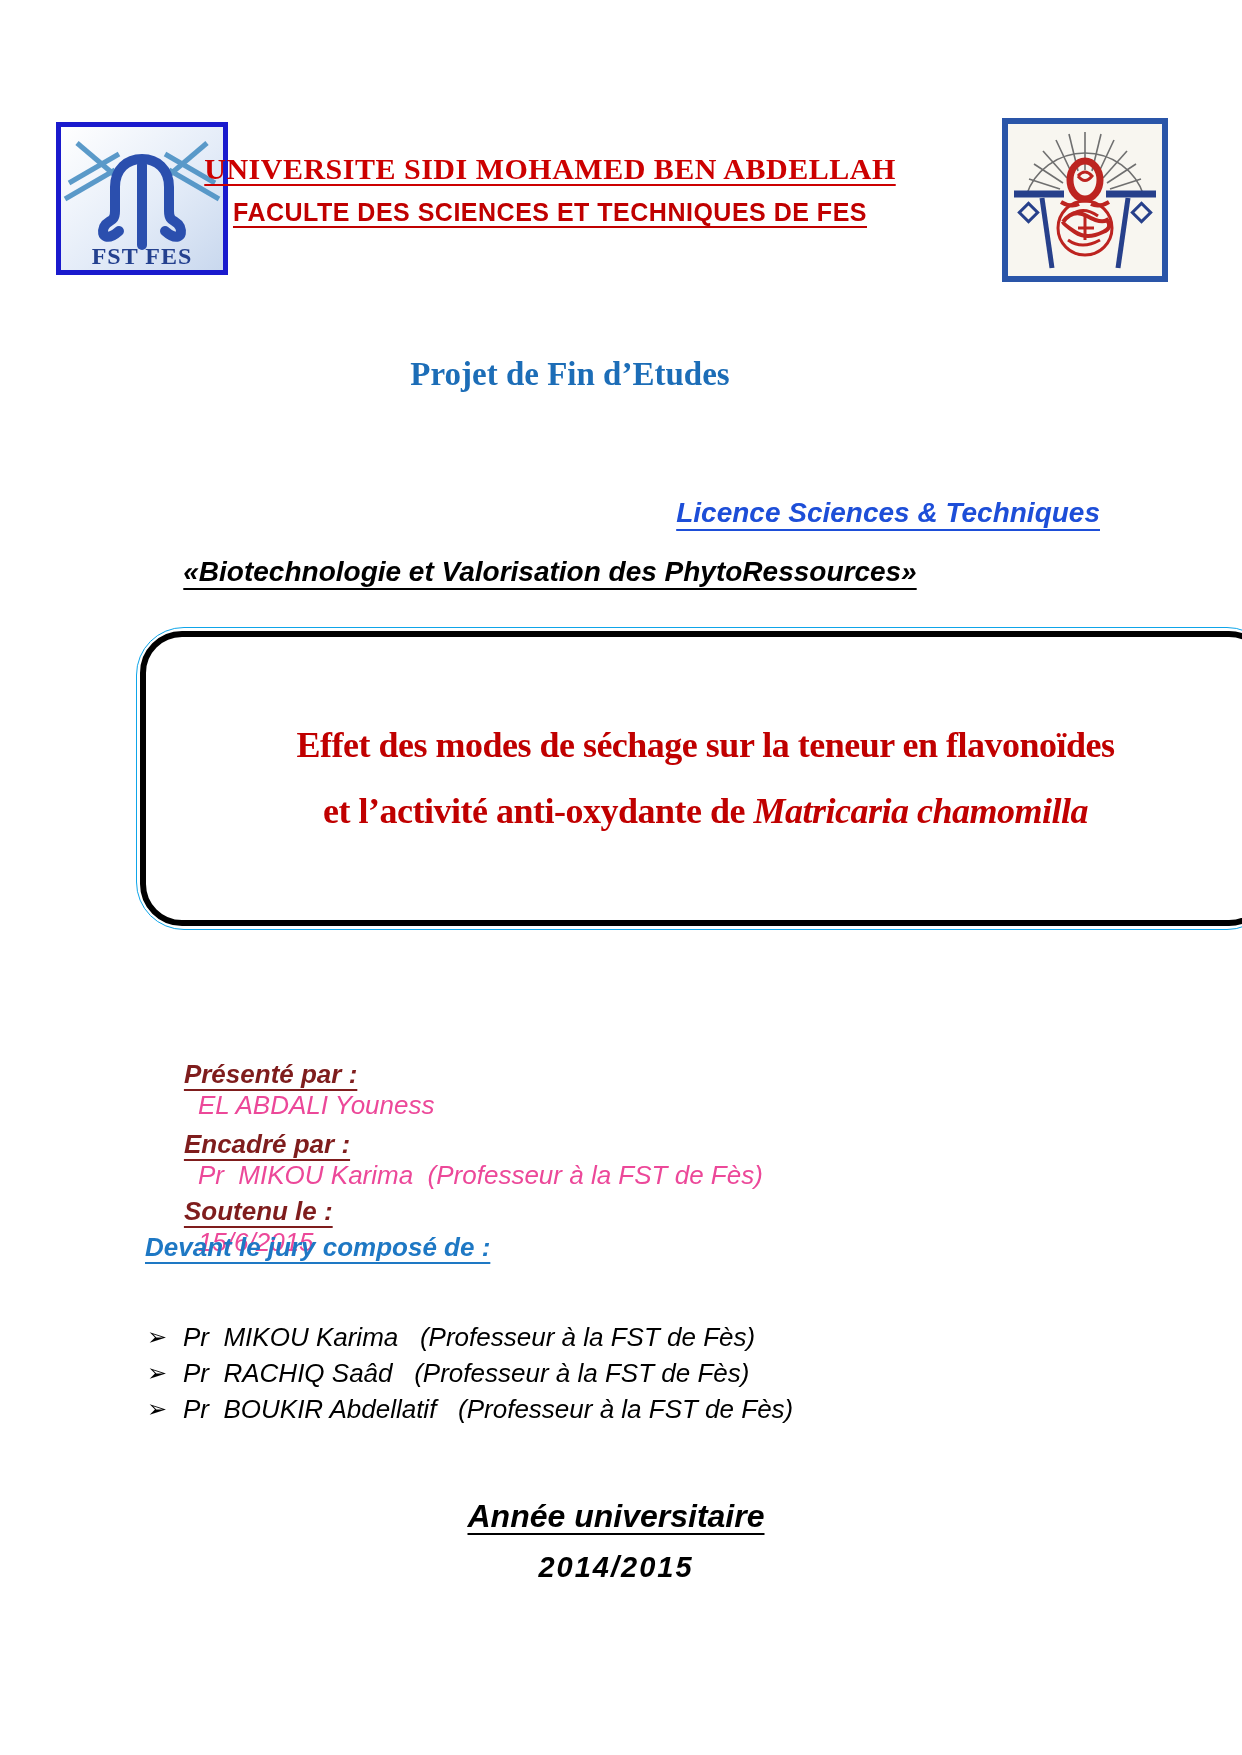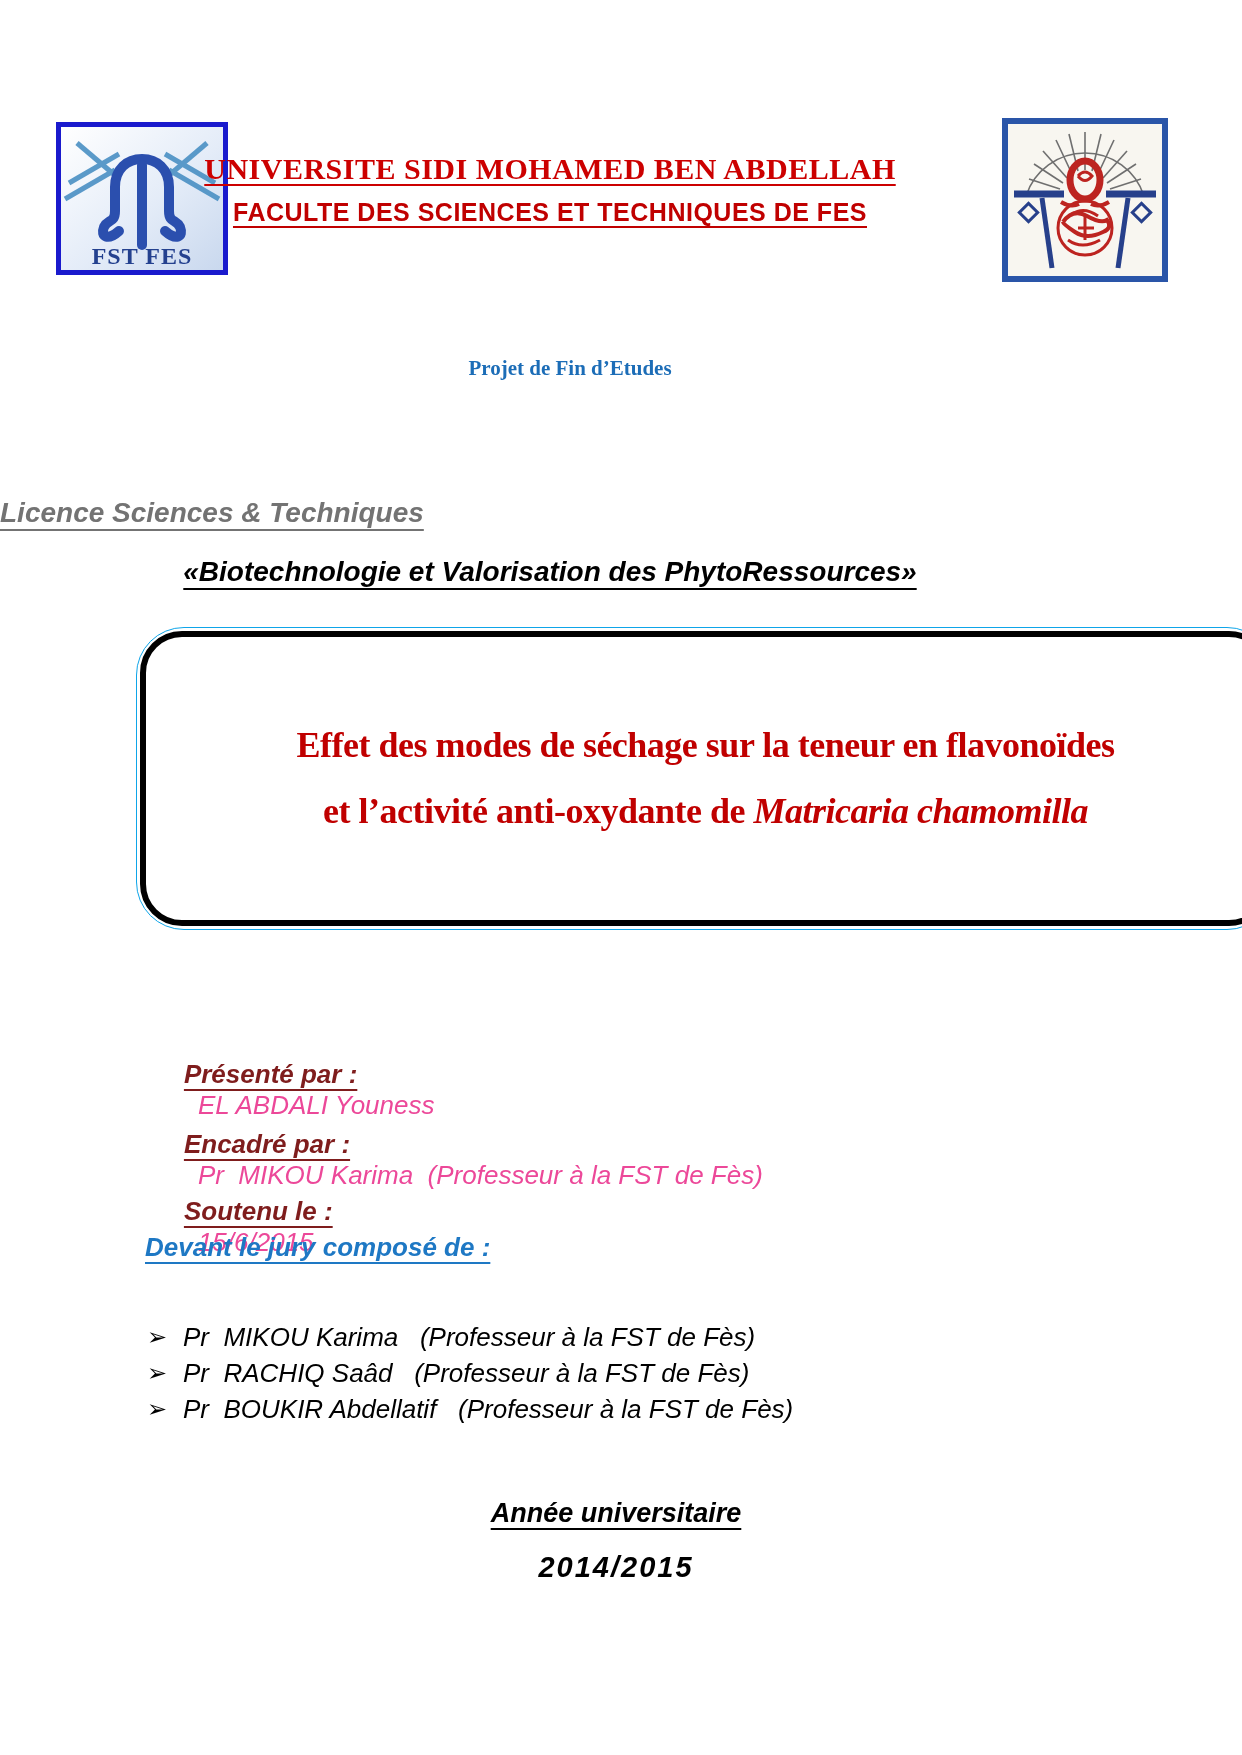--- a/index.html
+++ b/index.html
@@ -17,23 +17,23 @@
   .header-text{position:absolute;left:200px;top:152px;width:700px;text-align:center;}
   .university{font-family:"Liberation Serif",serif;font-weight:bold;font-size:30px;
     color:#cc0000;text-decoration:underline;text-decoration-thickness:2px;text-underline-offset:5px;
     letter-spacing:.5px;white-space:nowrap;}
   .faculty{margin-top:12px;font-weight:bold;font-size:25px;color:#c00000;
     text-decoration:underline;text-decoration-thickness:2px;text-underline-offset:5px;
     letter-spacing:.5px;white-space:nowrap;}
 
   
   .projet-title{position:absolute;left:0;top:356px;width:1140px;text-align:center;
-    font-family:"Liberation Serif",serif;font-weight:bold;font-size:21px;color:#1c6db7;}
-  .degree-line{position:absolute;left:0;top:497px;width:1100px;text-align:left;
-    font-weight:bold;font-style:italic;font-size:28px;color:#737373;
+    font-family:"Liberation Serif",serif;font-weight:bold;font-size:33px;color:#1c6db7;}
+  .degree-line{position:absolute;left:0;top:497px;width:1100px;text-align:right;
+    font-weight:bold;font-style:italic;font-size:28px;color:#1d4ed8;
     text-decoration:underline;text-decoration-thickness:2px;text-underline-offset:7px;}
   .program-line{position:absolute;left:0;top:556px;width:1100px;text-align:center;
     font-weight:bold;font-style:italic;font-size:28px;color:#000;
     text-decoration:underline;text-decoration-thickness:2px;text-underline-offset:7px;}
 
   
   .thesis-box{position:absolute;left:136px;top:627px;width:1139px;height:303px;
     border:1px solid #0ea5e9;border-radius:48px;box-sizing:border-box;background:#fff;}
   .thesis-box-inner{position:absolute;inset:3px;border:6px solid #000;border-radius:42px;
     display:flex;flex-direction:column;align-items:center;justify-content:center;gap:26px;
@@ -57,21 +57,21 @@
   .jury-row{position:absolute;left:118px;font-size:26px;color:#000;white-space:pre-wrap;}
   .jury-bullet{display:inline-block;font-style:normal;font-size:24px;margin-right:16px;
     transform:translateY(-1px);}
   .jury-text{font-style:italic;}
   .jury-0{top:1291px;}
   .jury-1{top:1327px;}
   .jury-2{top:1363px;}
 
   
   .footer-label{position:absolute;left:0;top:1498px;width:1232px;text-align:center;
-    font-weight:bold;font-style:italic;font-size:27px;color:#000;
+    font-weight:bold;font-style:italic;font-size:32px;color:#000;
     text-decoration:underline;text-decoration-thickness:2px;text-underline-offset:6px;}
   .footer-year{position:absolute;left:0;top:1551px;width:1232px;text-align:center;
     font-weight:bold;font-style:italic;font-size:29px;color:#000;letter-spacing:2px;}
 </style>
 </head>
 <body>
 
 <div class="page">
 
   <div class="logo-left">

